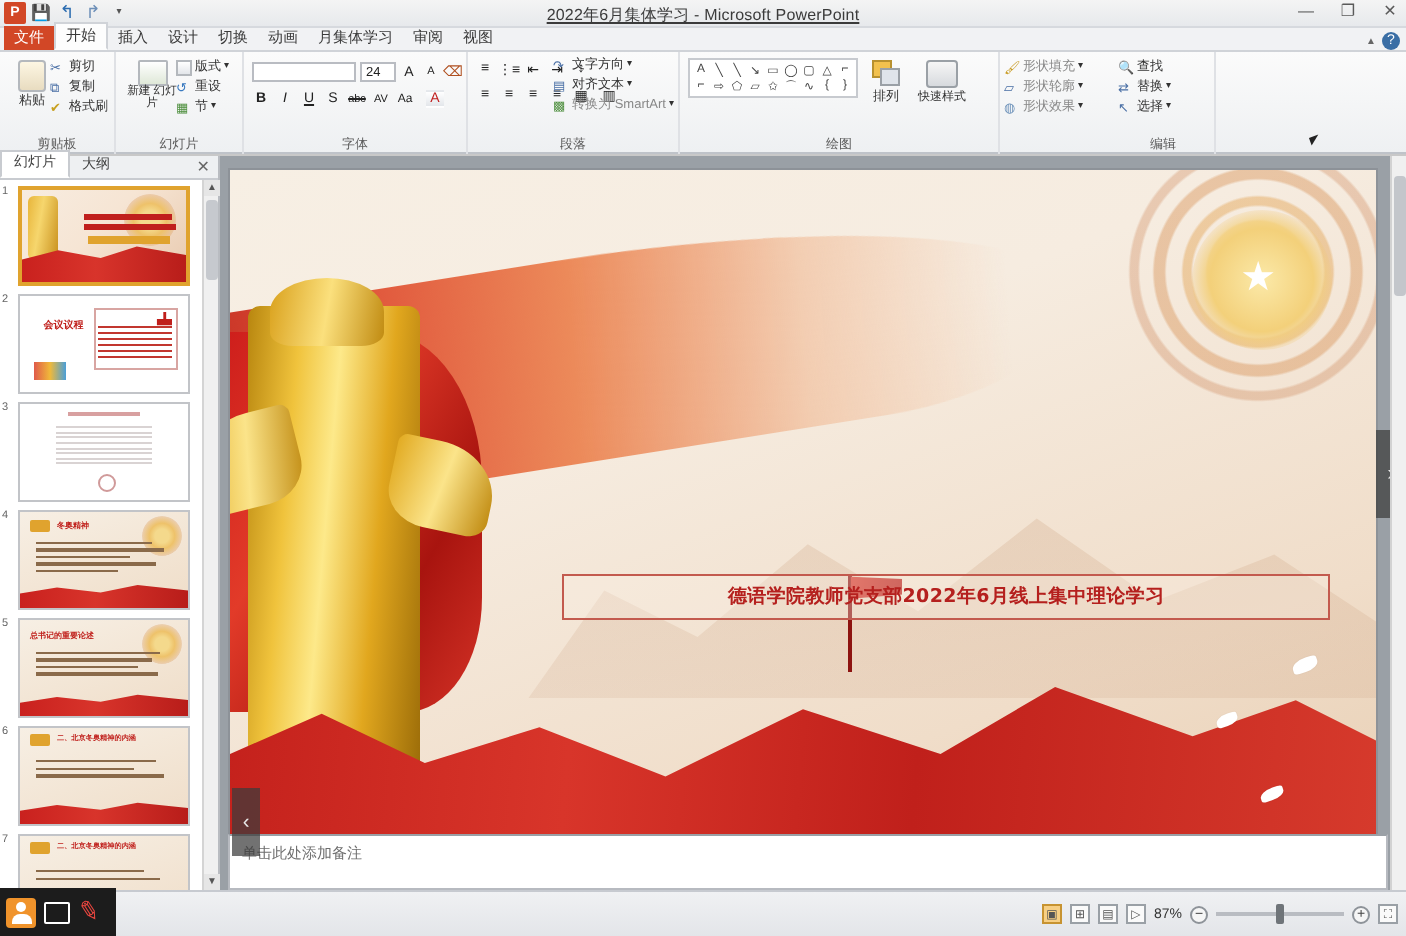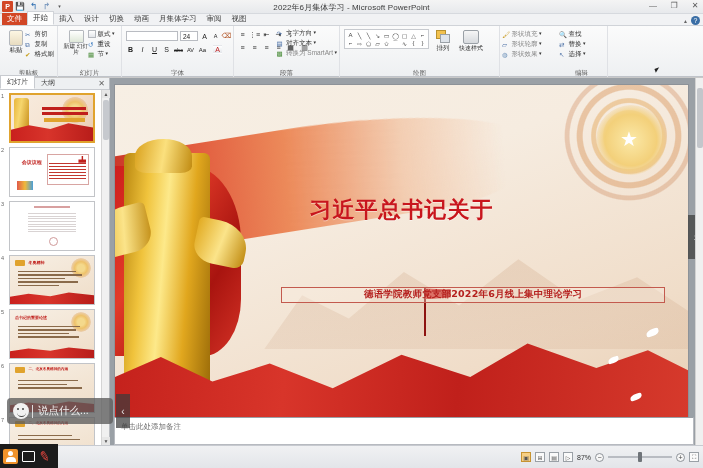--- a/index.html
+++ b/index.html
@@ -16,21 +16,21 @@
     background: linear-gradient(#f4f4f4, #e7e9ec);
     border-bottom: 1px solid #d6d9de;
   }
   .qat { position: absolute; left: 2px; top: 1px; display: flex; align-items: center; gap: 2px; }
   .qat-ico { width: 11px; height: 11px; display: inline-flex; align-items: center; justify-content: center;
              font-size: 8px; line-height: 1; }
   .ppt-logo { width: 11px; height: 11px; background: #d24726; color: #fff; font-size: 7px;
               font-weight: bold; text-align: center; line-height: 11px; border-radius: 1px; }
   .win-title {
     position: absolute; left: 0; width: 703px; text-align: center; top: 2px;
-    font-size: 8px; color: #3b3b3b; letter-spacing: .1px;
+    font-size: 8px; color: #3b3b3b; letter-spacing: .1px; text-decoration: underline;
   }
   .win-buttons { position: absolute; right: 2px; top: 1px; display: flex; gap: 9px; font-size: 8px; color: #5a5a5a; }
   .win-buttons span { width: 12px; text-align: center; cursor: default; }
 
   
   .tabstrip {
     position: absolute; top: 14px; left: 0; width: 703px; height: 12px;
     background: #f1f2f4; border-bottom: 1px solid #d0d3d8;
     display: flex; align-items: flex-end; padding-left: 2px;
   }
@@ -159,21 +159,21 @@
                        background: linear-gradient(100deg,#d7392c,#b71d18); clip-path: polygon(0 0,100% 10%,100% 80%,0 100%); }
   .dove { position: absolute; background: #fff; border-radius: 60% 20% 55% 20%; transform: rotate(-18deg);
           box-shadow: 0 0 1px rgba(0,0,0,.06); }
   .slide-title {
     position: absolute; left: 0; right: 0; top: 33%; text-align: center;
     font-family: "DejaVu Sans", sans-serif; font-weight: bold;
     color: #c8161d; font-size: 22px; line-height: 26px; letter-spacing: 1px;
     text-shadow: 0 1px 0 rgba(255,255,255,.45);
   }
   .subtitle-box {
-    position: absolute; left: 29%; right: 4%; top: 59.5%; height: 16px;
+    position: absolute; left: 29%; right: 4%; top: 59.5%; height: 23px;
     border: 1px solid #c35a4e; display: flex; align-items: center; justify-content: center;
     background: rgba(250,238,226,.35);
   }
   .subtitle-box span { font-family: "DejaVu Sans", sans-serif; font-weight: bold;
                        font-size: 9.5px; color: #b5201e; letter-spacing: .2px; }
 
   .right-nav {
     position: absolute; right: 0; top: 137px; width: 15px; height: 44px;
     background: rgba(60,60,60,.72); color: #e8e8e8; font-size: 11px;
     display: flex; align-items: center; justify-content: center;
@@ -630,21 +630,20 @@
       <div class="pillar-wing-l"></div>
       <div class="pillar-wing-r"></div>
 
       <div class="redbase"></div>
       <div class="crowd-flag"></div>
       <div class="dove" style="right:5%;bottom:26%;width:13px;height:7px"></div>
       <div class="dove" style="right:12%;bottom:18%;width:11px;height:6px"></div>
       <div class="dove" style="right:8%;bottom:7%;width:12px;height:6px"></div>
 
       <div class="slide-title">
-        <div>习近平总书记关于</div>
       </div>
 
       <div class="subtitle-box">
         <span>德语学院教师党支部2022年6月线上集中理论学习</span>
       </div>
     </div>
 
     <div class="right-nav">›</div>
 
     <div class="slide-scroll">
@@ -665,25 +664,20 @@
       <span class="zoom-label">87%</span>
       <span class="zoom-circ">−</span>
       <span class="zoom-track">
         <span class="zoom-handle"></span>
       </span>
       <span class="zoom-circ">+</span>
       <span class="view-btn">⛶</span>
     </div>
   </div>
 
-  <div class="chatbox">
-    <span class="smiley"></span>
-    <span class="chat-caret"></span>
-    <span class="chat-ph">说点什么...</span>
-  </div>
   <div class="chat-collapse">‹</div>
 
   <div class="sharebar">
     <span class="share-user"></span>
     <span class="share-mon"></span>
     <span class="share-pen">✎</span>
   </div>
 
 </div>
 

